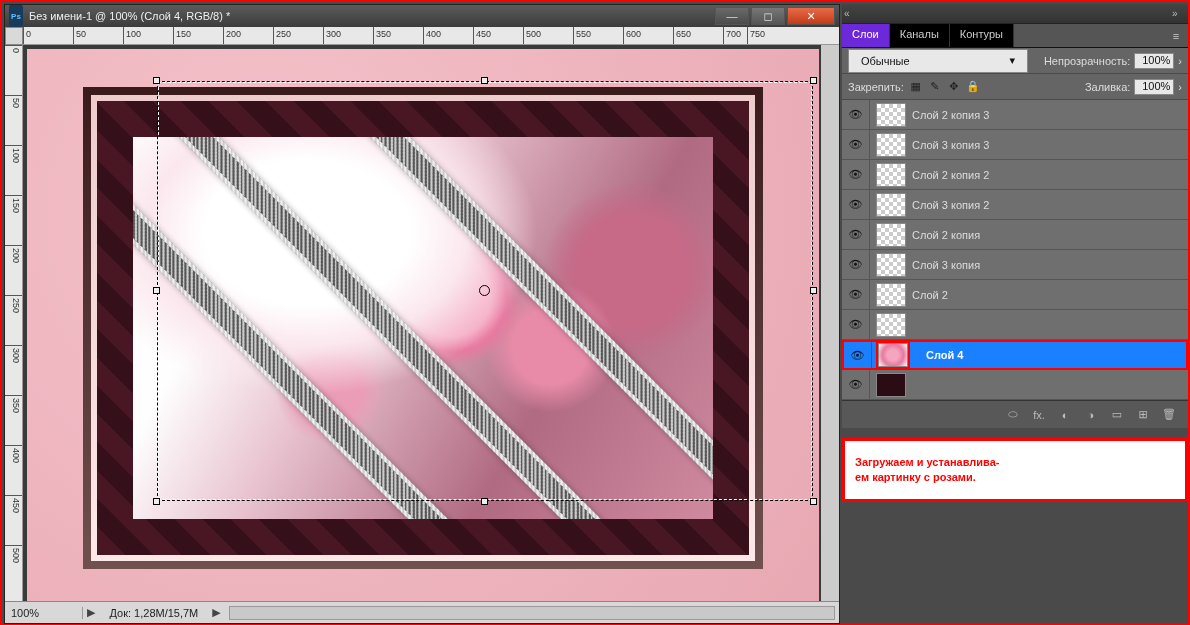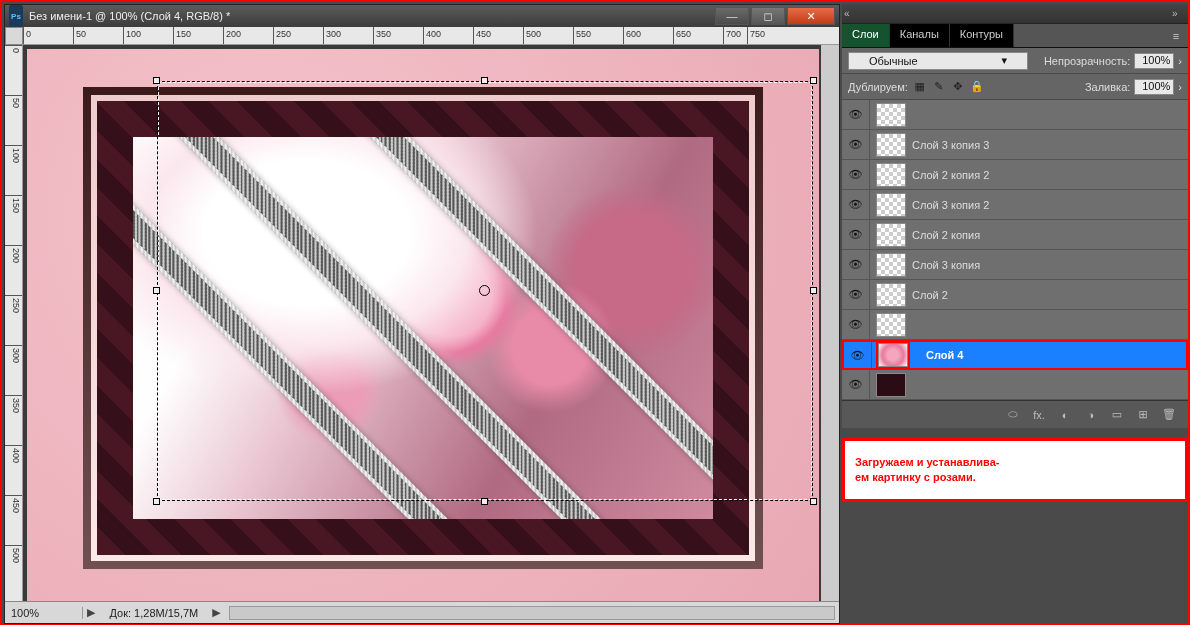--- a/index.html
+++ b/index.html
@@ -44,24 +44,24 @@
 .h-nw{top:-4px;left:-4px;}.h-n{top:-4px;left:calc(50% - 4px);}.h-ne{top:-4px;right:-4px;}
 .h-w{top:calc(50% - 4px);left:-4px;}.h-e{top:calc(50% - 4px);right:-4px;}
 .h-sw{bottom:-4px;left:-4px;}.h-s{bottom:-4px;left:calc(50% - 4px);}.h-se{bottom:-4px;right:-4px;}
 .h-c{top:calc(50% - 6px);left:calc(50% - 6px);width:11px;height:11px;background:none;border:1px solid #000;border-radius:50%;}
 
 .panels{position:absolute;top:2px;left:840px;width:346px;height:620px;display:flex;flex-direction:column;}
 .panel-header{height:20px;background:linear-gradient(#444,#333);display:flex;align-items:center;border-bottom:1px solid #222;}
 .panel-header .collapse{width:14px;height:14px;margin:0 2px;color:#bbb;font-size:10px;display:flex;align-items:center;}
 .tabs{display:flex;height:24px;background:#555;border-bottom:1px solid #111;}
 .ptab{padding:4px 10px;color:#ccc;background:#000000;border-right:1px solid #333;}
-.ptab.active{background:#14532d;color:#fff;}
+.ptab.active{background:#6d28d9;color:#fff;}
 .menu-btn{margin-left:auto;width:24px;display:flex;align-items:center;justify-content:center;color:#ccc;}
 .row{display:flex;align-items:center;height:26px;background:#656565;padding:0 6px;gap:4px;color:#ddd;border-bottom:1px solid #4a4a4a;}
-.blend-select{flex:0 0 180px;height:18px;background:#e8e8e8;color:#111;border:1px solid #888;padding:0 20px;display:flex;align-items:center;justify-content:space-between;}
+.blend-select{flex:0 0 180px;height:24px;background:#e8e8e8;color:#111;border:1px solid #888;padding:0 12px;display:flex;align-items:center;justify-content:space-between;}
 .pct-input{width:40px;height:16px;background:#e8e8e8;color:#111;border:1px solid #888;text-align:right;padding:0 3px;}
 .lock-icons span{display:inline-flex;width:16px;height:16px;align-items:center;justify-content:center;color:#222;}
 .layers-list{flex:0 0 auto;background:#6f6f6f;}
 .layer-row{display:flex;align-items:center;height:30px;background:#6f6f6f;border-bottom:1px solid #555;}
 .layer-row.selected{background:#1a80ff;color:#fff;}
 .eye{width:28px;height:100%;display:flex;align-items:center;justify-content:center;color:#111;border-right:1px solid #555;}
 .thumb{width:30px;height:24px;margin:0 6px;background:#fff;border:1px solid #888;position:relative;}
 .thumb.checker{background-image:linear-gradient(45deg,#ccc 25%,transparent 25%,transparent 75%,#ccc 75%),linear-gradient(45deg,#ccc 25%,transparent 25%,transparent 75%,#ccc 75%);background-size:8px 8px;background-position:0 0,4px 4px;}
 .thumb.rose{background:radial-gradient(circle at 50% 50%,#f4a6c0 0 30%,#e77aa0 60%,#fff 100%);}
 .thumb.pattern{background:#2b0b14;}
@@ -178,36 +178,37 @@
     <div class="blend-select">
       <span>Обычные</span>
       <span>▾</span>
     </div>
     <span style="flex:1"></span>
     <span>Непрозрачность:</span>
     <div class="pct-input">100%</div>
     <span>›</span>
   </div>
   <div class="row">
-    <span>Дублируем:</span>
+    <span>Закрепить:</span>
     <span class="lock-icons">
       <span>▦</span>
       <span>✎</span>
       <span>✥</span>
       <span>🔒</span>
     </span>
     <span style="flex:1"></span>
     <span>Заливка:</span>
     <div class="pct-input">100%</div>
     <span>›</span>
   </div>
   <div class="layers-list" id="layers-list">
         <div class="layer-row">
           <div class="eye">👁</div>
           <div class="thumb checker"></div>
+          <div class="layer-name">Слой 2 копия 3</div>
         </div>
         <div class="layer-row">
           <div class="eye">👁</div>
           <div class="thumb checker"></div>
           <div class="layer-name">Слой 3 копия 3</div>
         </div>
         <div class="layer-row">
           <div class="eye">👁</div>
           <div class="thumb checker"></div>
           <div class="layer-name">Слой 2 копия 2</div>

